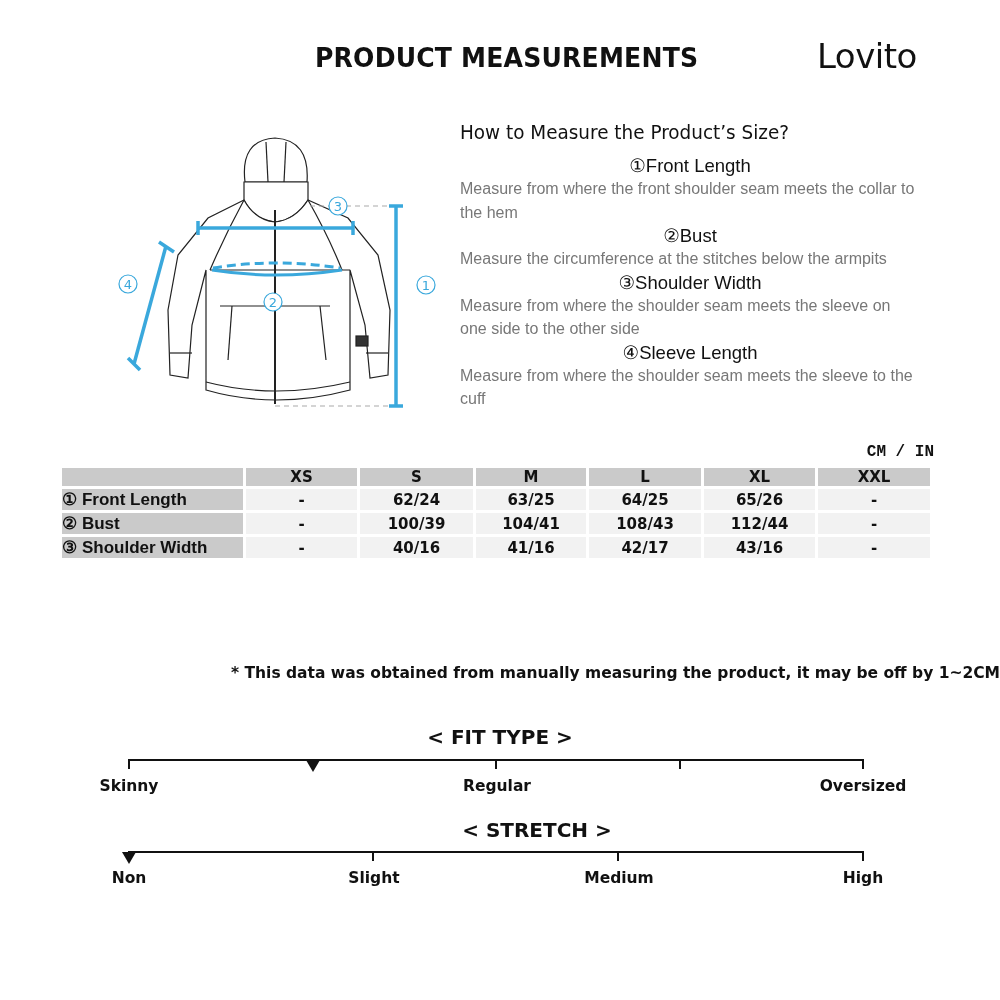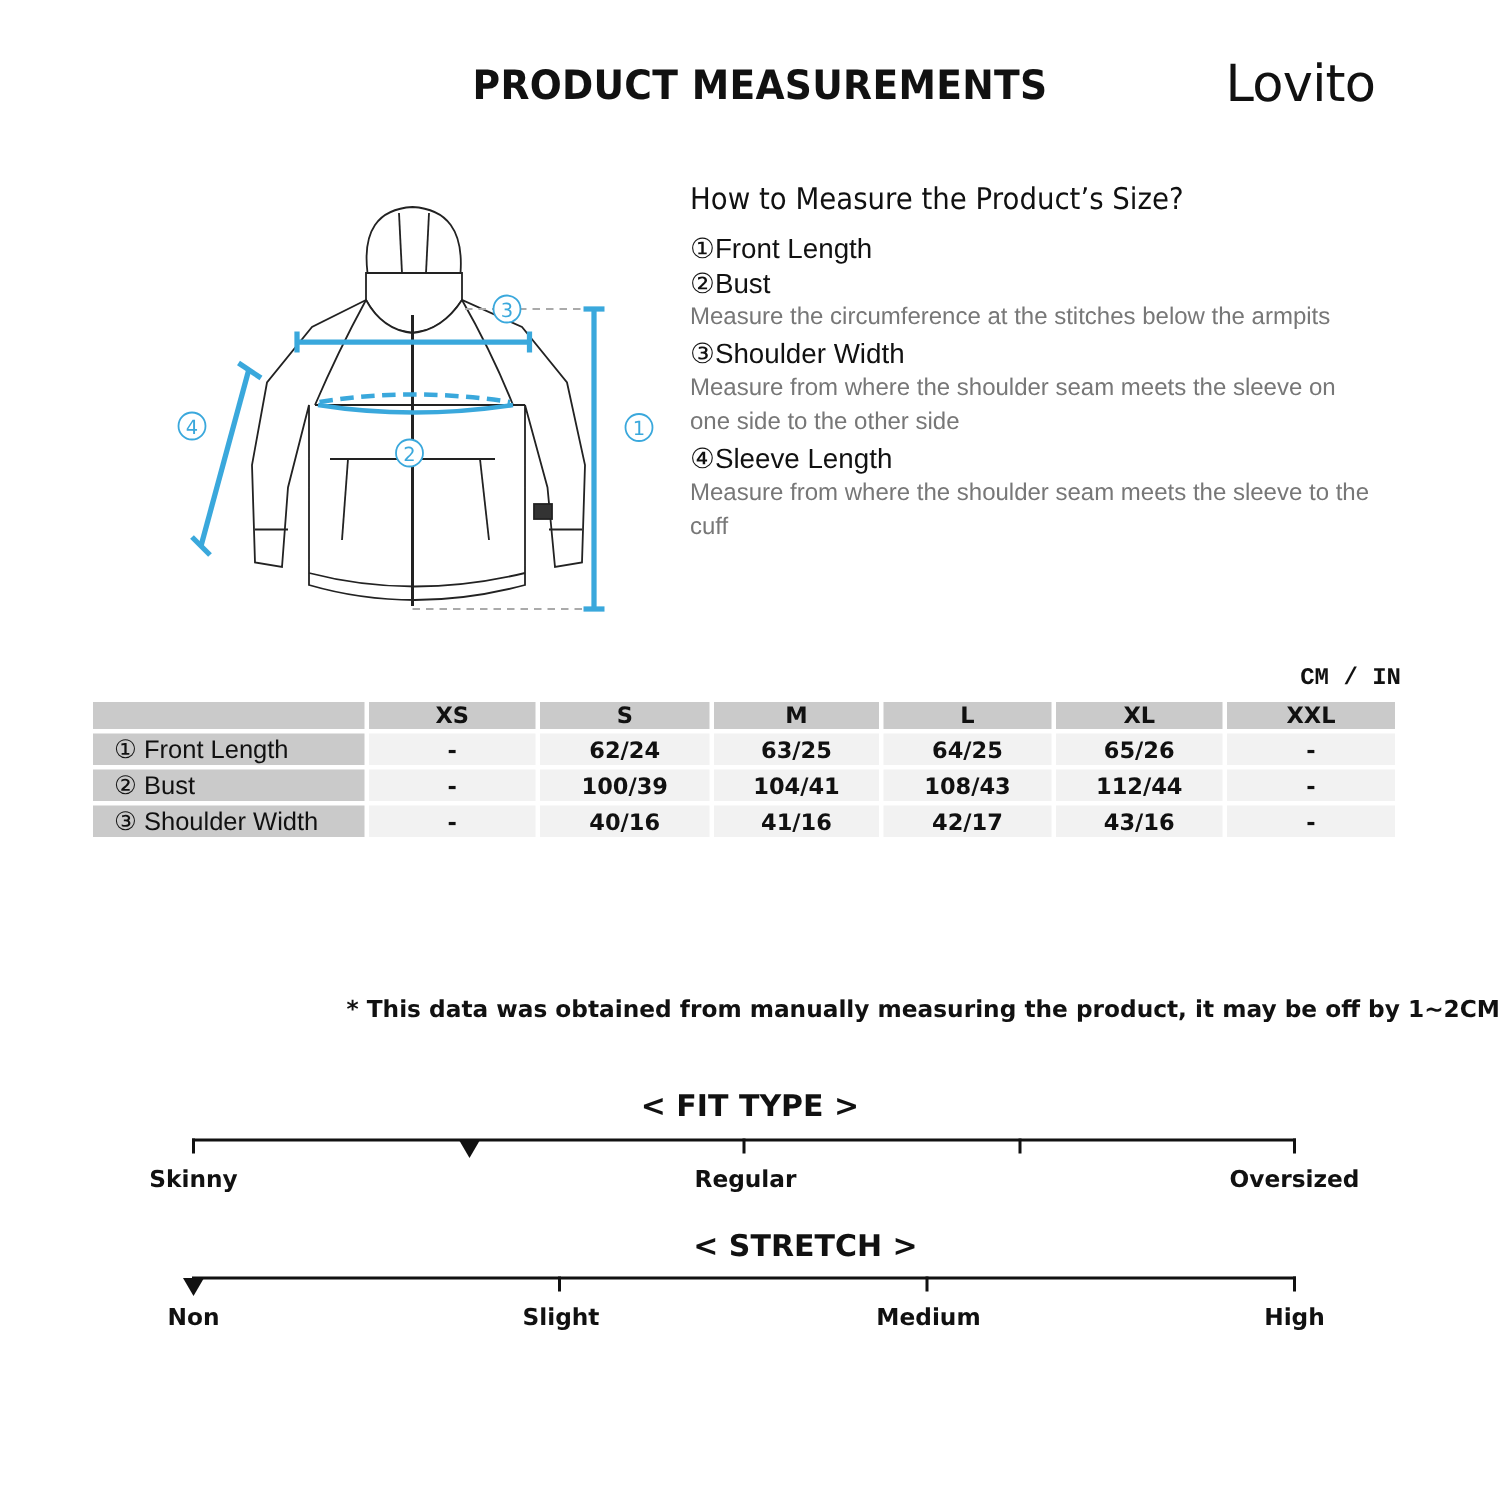--- a/index.html
+++ b/index.html
@@ -2,28 +2,28 @@
 <html><head>
 <meta charset="utf-8">
 <style>
   html,body{margin:0;padding:0;background:#fff;}
   body{width:1000px;height:1000px;position:relative;overflow:hidden;font-family:"Liberation Sans",sans-serif;color:#111;}
   .abs{position:absolute;}
   .title{left:315px;top:42px;font-size:27px;font-weight:bold;letter-spacing:0.2px;font-family:"DejaVu Sans",sans-serif;transform:scaleX(0.93);transform-origin:left;}
   .brand{left:817px;top:36px;font-size:34px;font-weight:normal;font-family:"DejaVu Sans",sans-serif;letter-spacing:-0.5px;}
   .howto{left:460px;top:120px;font-size:20px;font-family:"DejaVu Sans",sans-serif;transform:scaleX(0.92);transform-origin:left;}
   .mlist{left:460px;top:154px;width:460px;}
-  .mitem-title{font-size:18.5px;color:#111;line-height:23px;}
+  .mitem-title{font-size:18.5px;color:#111;line-height:23px;text-align:center;}
   .mitem-desc{font-size:16px;color:#777;line-height:23.5px;}
   .unit{right:66px;top:443px;font-size:16px;font-weight:bold;font-family:Liberation Mono, monospace;}
   table.size{position:absolute;left:62px;top:468px;border-collapse:separate;border-spacing:3px 3px;margin:-3px;}
   table.size td,table.size th{height:17px;padding:0;text-align:center;font-family:"DejaVu Sans",sans-serif;font-size:15px;font-weight:bold;}
   table.size th{background:#cacaca;}
   table.size td{background:#f2f2f2;}
-  table.size td.rowlabel{background:#cacaca;text-align:left;padding-left:14px;font-family:"Liberation Sans",sans-serif;font-weight:normal;font-size:17px;}
+  table.size td.rowlabel{background:#cacaca;text-align:left;font-family:"Liberation Sans",sans-serif;font-weight:bold;font-size:17px;}
   .note{left:0;width:1000px;top:664px;text-align:right;font-size:15.5px;font-weight:bold;font-family:"DejaVu Sans",sans-serif;}
   .scale-title{width:1000px;left:0;text-align:center;font-size:20px;font-weight:bold;font-family:"DejaVu Sans",sans-serif;}
   .scale-line{height:2px;background:#111;}
   .tick{width:2px;height:10px;background:#111;}
   .scale-label{font-size:15.5px;font-weight:bold;font-family:"DejaVu Sans",sans-serif;transform:translateX(-50%);white-space:nowrap;}
   .marker{width:0;height:0;border-left:7px solid transparent;border-right:7px solid transparent;border-top:12px solid #111;transform:translateX(-50%);}
 </style>
 </head>
 <body>
 
@@ -92,20 +92,21 @@
       <text x="326" y="170">1</text>
       <text x="28" y="169">4</text>
     </g>
   </svg>
 </div>
 
 <div class="abs howto">How to Measure the Product’s Size?</div>
 <div class="abs mlist">
   <div>
     <div class="mitem-title">①Front Length</div>
+    <div class="mitem-desc">Measure from where the front shoulder seam meets the collar to the hem</div>
   </div>
   <div>
     <div class="mitem-title">②Bust</div>
     <div class="mitem-desc">Measure the circumference at the stitches below the armpits</div>
   </div>
   <div>
     <div class="mitem-title">③Shoulder Width</div>
     <div class="mitem-desc">Measure from where the shoulder seam meets the sleeve on one side to the other side</div>
   </div>
   <div>

